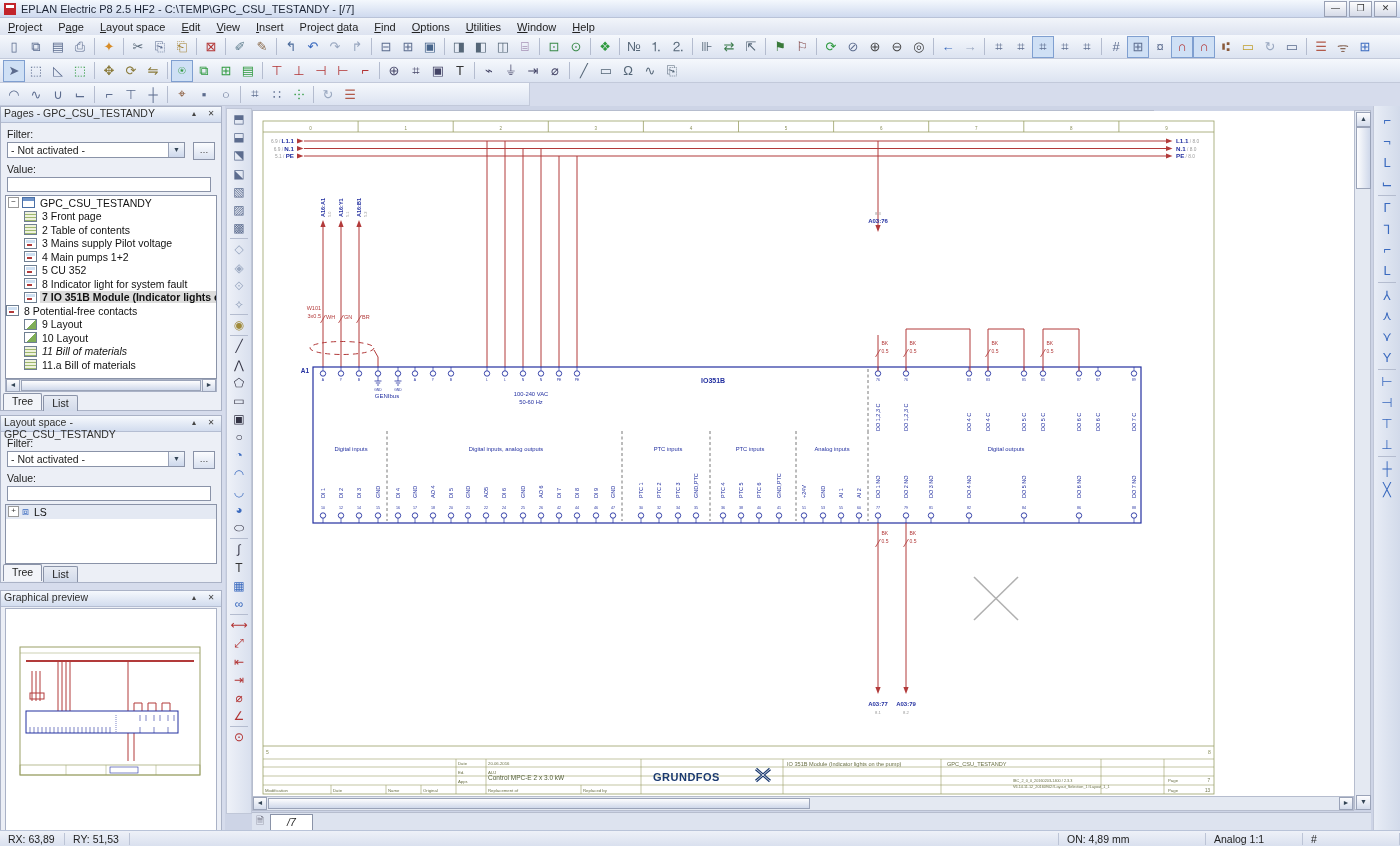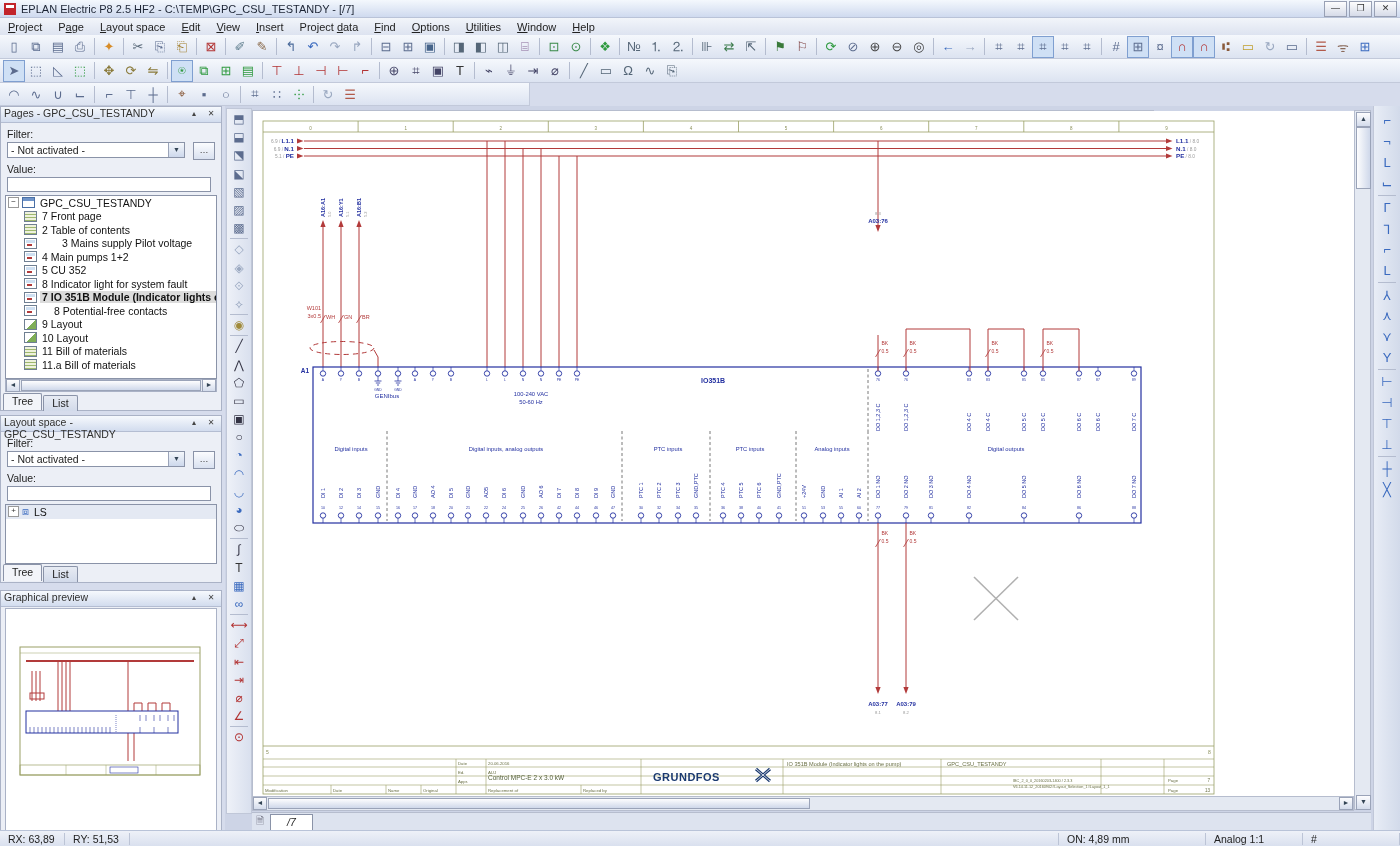--- a/index.html
+++ b/index.html
@@ -267,59 +267,59 @@
   <div class="plabel">Value:</div>
   <div class="tinput"></div>
   <div class="treebox" id="pages-treebox" style="top:88px;height:182px;">
       <div class="trow">
         <span class="expander">−</span>
         <span class="pg-icon project"></span>
         <span class="lbl">GPC_CSU_TESTANDY</span>
       </div>
       <div class="trow" style="padding-left: 18px;">
         <span class="pg-icon report"></span>
-        <span class="lbl">7 Front page</span>
+        <span class="lbl">3 Front page</span>
       </div>
       <div class="trow" style="padding-left: 18px;">
         <span class="pg-icon report"></span>
         <span class="lbl">2 Table of contents</span>
       </div>
-      <div class="trow" style="padding-left: 18px; gap: 20px;">
+      <div class="trow" style="padding-left: 18px;">
         <span class="pg-icon schematic"></span>
         <span class="lbl">3 Mains supply Pilot voltage</span>
       </div>
       <div class="trow" style="padding-left: 18px;">
         <span class="pg-icon schematic"></span>
         <span class="lbl">4 Main pumps 1+2</span>
       </div>
       <div class="trow" style="padding-left: 18px; text-align: right;">
         <span class="pg-icon schematic"></span>
         <span class="lbl">5 CU 352</span>
       </div>
       <div class="trow" style="padding-left: 18px;">
         <span class="pg-icon schematic"></span>
         <span class="lbl">8 Indicator light for system fault</span>
       </div>
       <div class="trow sel" style="padding-left: 18px;">
         <span class="pg-icon schematic"></span>
         <span class="lbl">7 IO 351B Module (Indicator lights on t</span>
       </div>
-      <div class="trow" style="padding-left: 18px; gap: 12px;">
+      <div class="trow" style="">
         <span class="pg-icon schematic"></span>
         <span class="lbl">8 Potential-free contacts</span>
       </div>
       <div class="trow" style="padding-left: 18px;">
         <span class="pg-icon layout"></span>
         <span class="lbl">9 Layout</span>
       </div>
       <div class="trow" style="padding-left: 18px;">
         <span class="pg-icon layout"></span>
         <span class="lbl">10 Layout</span>
       </div>
-      <div class="trow" style="padding-left: 18px;">
+      <div class="trow" style="padding-left: 18px; font-style: italic;">
         <span class="pg-icon report"></span>
         <span class="lbl">11 Bill of materials</span>
       </div>
       <div class="trow" style="padding-left: 18px;">
         <span class="pg-icon report"></span>
         <span class="lbl">11.a Bill of materials</span>
       </div>
     </div>
   <div class="hscroll" style="top:272px;">
     <span class="sarr">◄</span>

